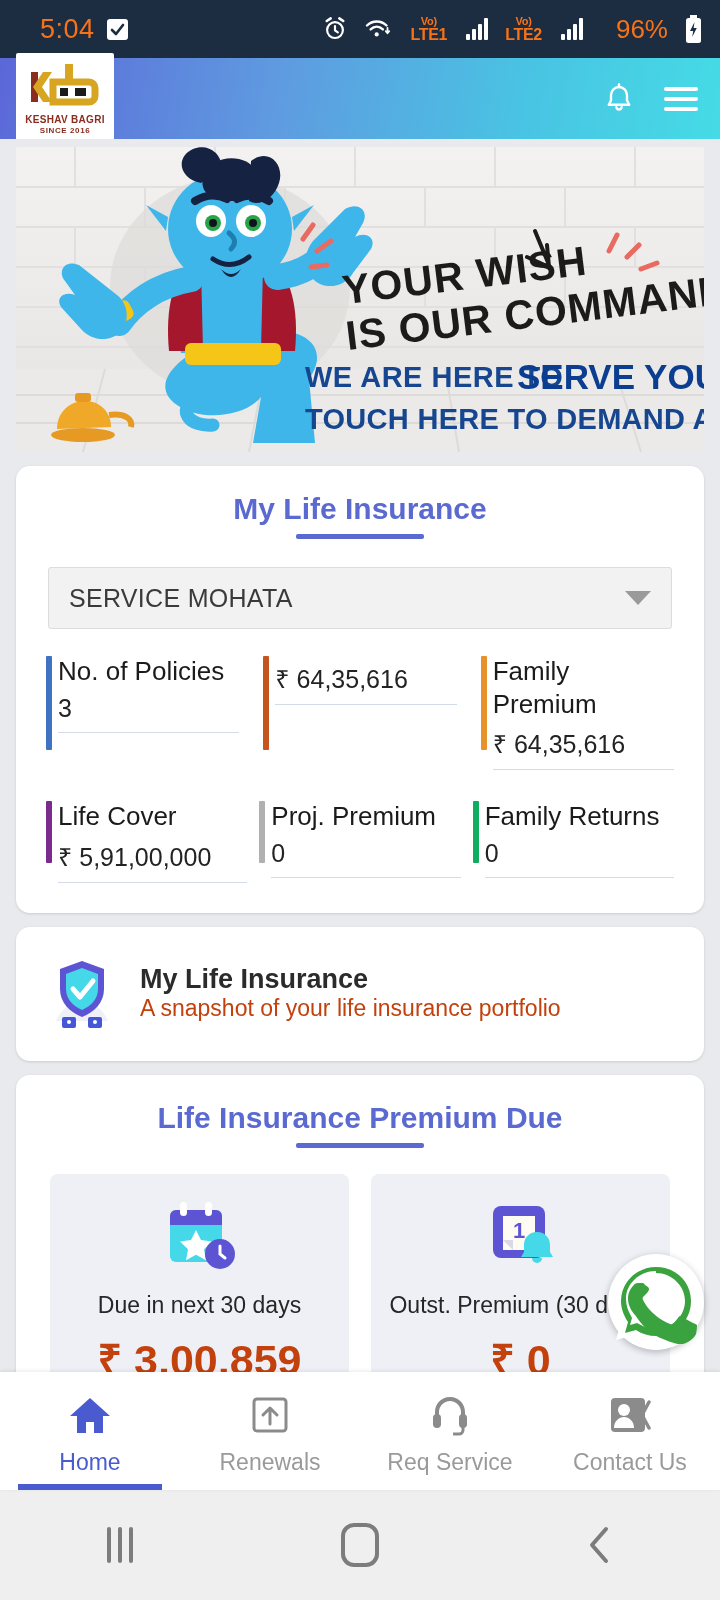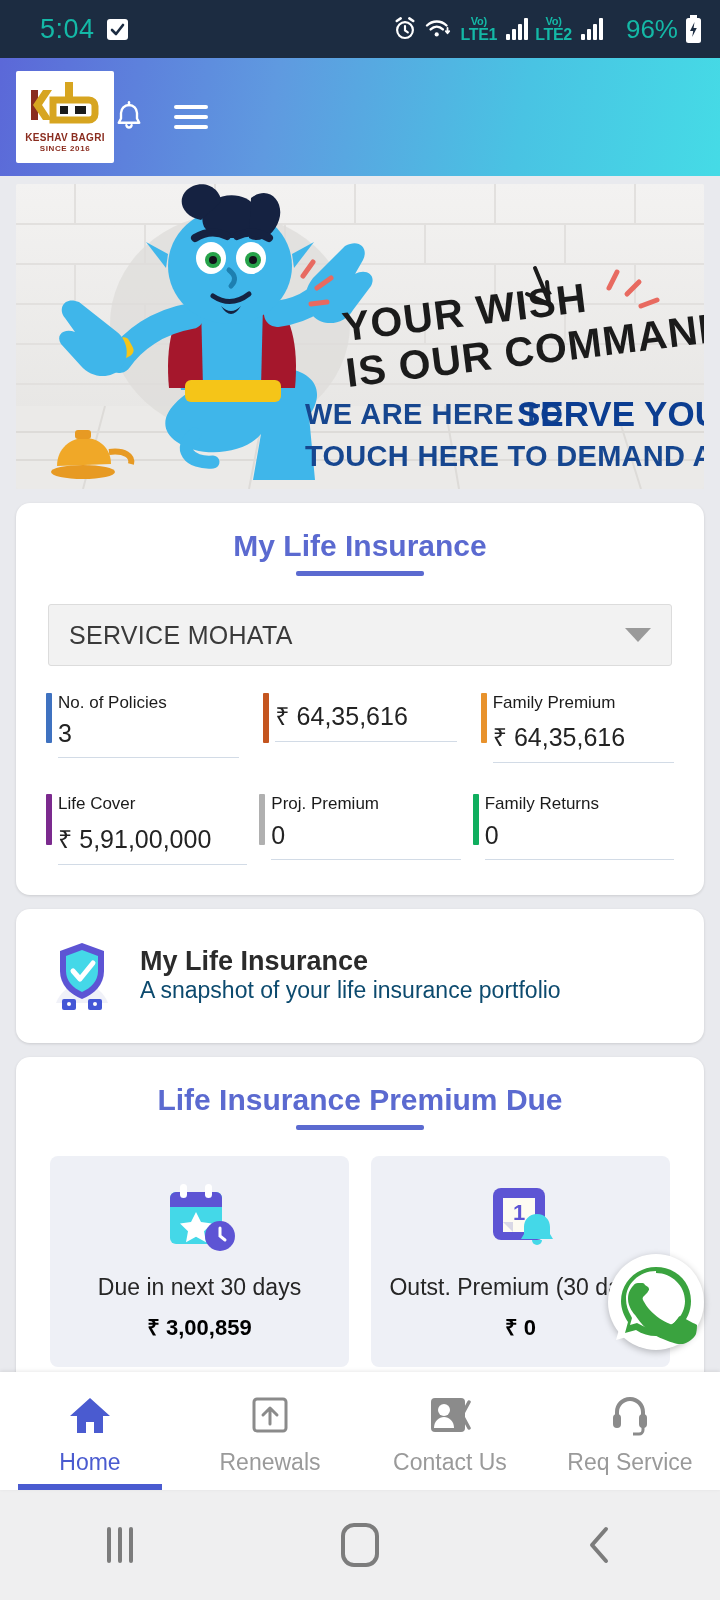--- a/index.html
+++ b/index.html
@@ -6,47 +6,47 @@
   html, body {
     width:720px; height:1600px;
     font-family:"Liberation Sans", sans-serif;
     background:#e9eaee;
     overflow:hidden;
   }
   .phone { position:relative; width:720px; height:1600px; display:flex; flex-direction:column; }
 
   
   .statusbar {
-    height:58px; background:#1c2c41; color:#14b8a6;
+    height:58px; background:#1c2c41; color:#f97316;
     display:flex; align-items:center; justify-content:space-between;
     padding:0 18px 0 40px; flex:none;
   }
   .sb-left { display:flex; align-items:center; gap:12px; }
   .sb-time { font-size:27px; font-weight:400; letter-spacing:.5px; }
   .sb-check {
     width:21px; height:21px; background:#fff; border-radius:3px;
     display:flex; align-items:center; justify-content:center;
   }
   .sb-check svg { display:block; }
-  .sb-right { display:flex; align-items:center; gap:7px; }
+  .sb-right { display:flex; align-items:center; gap:17px; }
   .sb-ico { display:flex; align-items:flex-end; }
   .volte { display:flex; flex-direction:column; align-items:center; line-height:1; }
   .volte .vo { font-size:11px; font-weight:700; letter-spacing:-.2px; }
   .volte .lte { font-size:16px; font-weight:700; letter-spacing:-.3px; }
   .bars { display:flex; align-items:flex-end; gap:2px; height:22px; margin-left:2px; }
   .bars i { display:block; width:4px; background:#fff; border-radius:1px; }
   .bars i:nth-child(1){height:6px}.bars i:nth-child(2){height:11px}
   .bars i:nth-child(3){height:16px}.bars i:nth-child(4){height:22px}
   .sb-pct { font-size:26px; margin-left:16px; }
 
   
   .appbar {
-    height:118px; flex:none; position:relative;
+    height:81px; flex:none; position:relative;
     background:linear-gradient(100deg,#5b68d8 0%,#5f9ae0 38%,#49c3e3 72%,#45dbe6 100%);
-    display:flex; align-items:center; 
+    display:flex; align-items:center; justify-content:space-between;
     padding:0 22px 0 16px;
   }
   .logo-box {
     width:98px; height:92px; background:#fff; border-radius:2px;
     display:flex; flex-direction:column; align-items:center; justify-content:center;
     padding:4px 0 5px;
   }
   .logo-mark { width:76px; height:50px; }
   .logo-t1 { font-size:10px; font-weight:700; color:#8a2c1e; letter-spacing:.3px; margin-top:2px;}
   .logo-t2 { font-size:8px; font-weight:700; color:#8a2c1e; letter-spacing:.6px; margin-top:1px;}
@@ -87,36 +87,36 @@
 
   
   .stats { padding:26px 30px 30px; }
   .stat-row { display:flex; gap:24px; }
   .stat-row + .stat-row { margin-top:30px;gap:12px; }
   .stat { flex:1; padding-left:12px; position:relative; }
   .stat::before {
     content:""; position:absolute; left:0; top:1px; bottom:20px; width:6px; border-radius:1px;
     background:var(--accent,#3f72c0);
   }
-  .stat-label { font-size:17px; color:#1b1b1b; line-height:1.25; }
+  .stat-label { font-size:26px; color:#1b1b1b; line-height:1.25; }
   .stat-value { font-size:25px; color:#232323; margin-top:6px; padding-bottom:9px;
                 border-bottom:1px solid #d2dbe6; white-space:nowrap; }
 
   
   .snap { display:flex; align-items:center; gap:22px; padding:30px 30px 32px; }
   .snap-icon { width:72px; height:72px; flex:none; }
   .snap-title { font-size:27px; font-weight:700; color:#2b2b2b; }
-  .snap-sub { font-size:23px; color:#0c4a6e; }
+  .snap-sub { font-size:23px; color:#c2410c; }
 
   
   .tiles { display:flex; gap:22px; padding:26px 34px 30px; }
   .tile { flex:1; background:#eef0f6; border-radius:8px; padding:24px 10px 26px; text-align:center; }
   .tile-icon { height:78px; display:flex; align-items:center; justify-content:center; }
   .tile-label { font-size:23px; color:#262626; margin-top:16px; white-space:nowrap; }
-  .tile-amt { font-size:22px; color:#000000; font-weight:700; margin-top:10px; }
+  .tile-amt { font-size:43px; color:#c2410c; font-weight:700; margin-top:10px; }
 
   
   .fab {
     position:absolute; right:16px; bottom:22px; width:96px; height:96px; border-radius:50%;
     background:#fff; display:flex; align-items:center; justify-content:center;
     box-shadow:0 2px 7px rgba(0,0,0,.25);
   }
   .fab svg { width:96px; height:96px; display:block; }
 
   
@@ -443,40 +443,40 @@
       <span class="tab-ico">
         <svg width="40" height="40" viewBox="0 0 40 40" fill="none" stroke="#8b8b8b" stroke-width="3">
           <rect x="4" y="4" width="32" height="32" rx="3"></rect>
           <path d="M20 29 V13 M13 20 l7 -7 7 7" stroke-linecap="round" stroke-linejoin="round" fill="none" stroke="#8b8b8b"></path>
         </svg>
       </span>
       <span class="tab-label">Renewals</span>
     </div>
     <div class="tab">
       <span class="tab-ico">
+        <svg width="40" height="42" viewBox="0 0 40 42" fill="#8b8b8b">
+          <path d="M20 3 C11 3 5 10 5 18 v5 H9 v-5 c0 -6 5 -11 11 -11 s11 5 11 11 v5 h4 v-5 c0 -8 -6 -15 -15 -15z"></path>
+          <rect x="3" y="20" width="8" height="14" rx="4"></rect>
+          <rect x="29" y="20" width="8" height="14" rx="4"></rect>
+          <path d="M33 33 v3 a4 4 0 0 1 -4 4 h-6" fill="none" stroke="#8b8b8b" stroke-width="3"></path>
+        </svg>
+      </span>
+      <span class="tab-label">Req Service</span>
+    </div>
+    <div class="tab">
+      <span class="tab-ico">
         <svg width="42" height="38" viewBox="0 0 42 38" fill="#8b8b8b">
           <rect x="2" y="2" width="34" height="34" rx="4"></rect>
           <circle cx="15" cy="14" r="6" fill="#fff"></circle>
           <path d="M5 32 c0 -7 5 -11 10 -11 s10 4 10 11z" fill="#fff"></path>
           <path d="M40 6 l-7 13 7 13" fill="none" stroke="#8b8b8b" stroke-width="3.5" stroke-linecap="round" stroke-linejoin="round"></path>
         </svg>
       </span>
       <span class="tab-label">Contact Us</span>
     </div>
-    <div class="tab">
-      <span class="tab-ico">
-        <svg width="40" height="42" viewBox="0 0 40 42" fill="#8b8b8b">
-          <path d="M20 3 C11 3 5 10 5 18 v5 H9 v-5 c0 -6 5 -11 11 -11 s11 5 11 11 v5 h4 v-5 c0 -8 -6 -15 -15 -15z"></path>
-          <rect x="3" y="20" width="8" height="14" rx="4"></rect>
-          <rect x="29" y="20" width="8" height="14" rx="4"></rect>
-          <path d="M33 33 v3 a4 4 0 0 1 -4 4 h-6" fill="none" stroke="#8b8b8b" stroke-width="3"></path>
-        </svg>
-      </span>
-      <span class="tab-label">Req Service</span>
-    </div>
   </div>
 
   <div class="navbar">
     <div class="nav-btn">
       <span class="nav-recents">
           <i></i>
           <i></i>
           <i></i>
         </span>
     </div>

